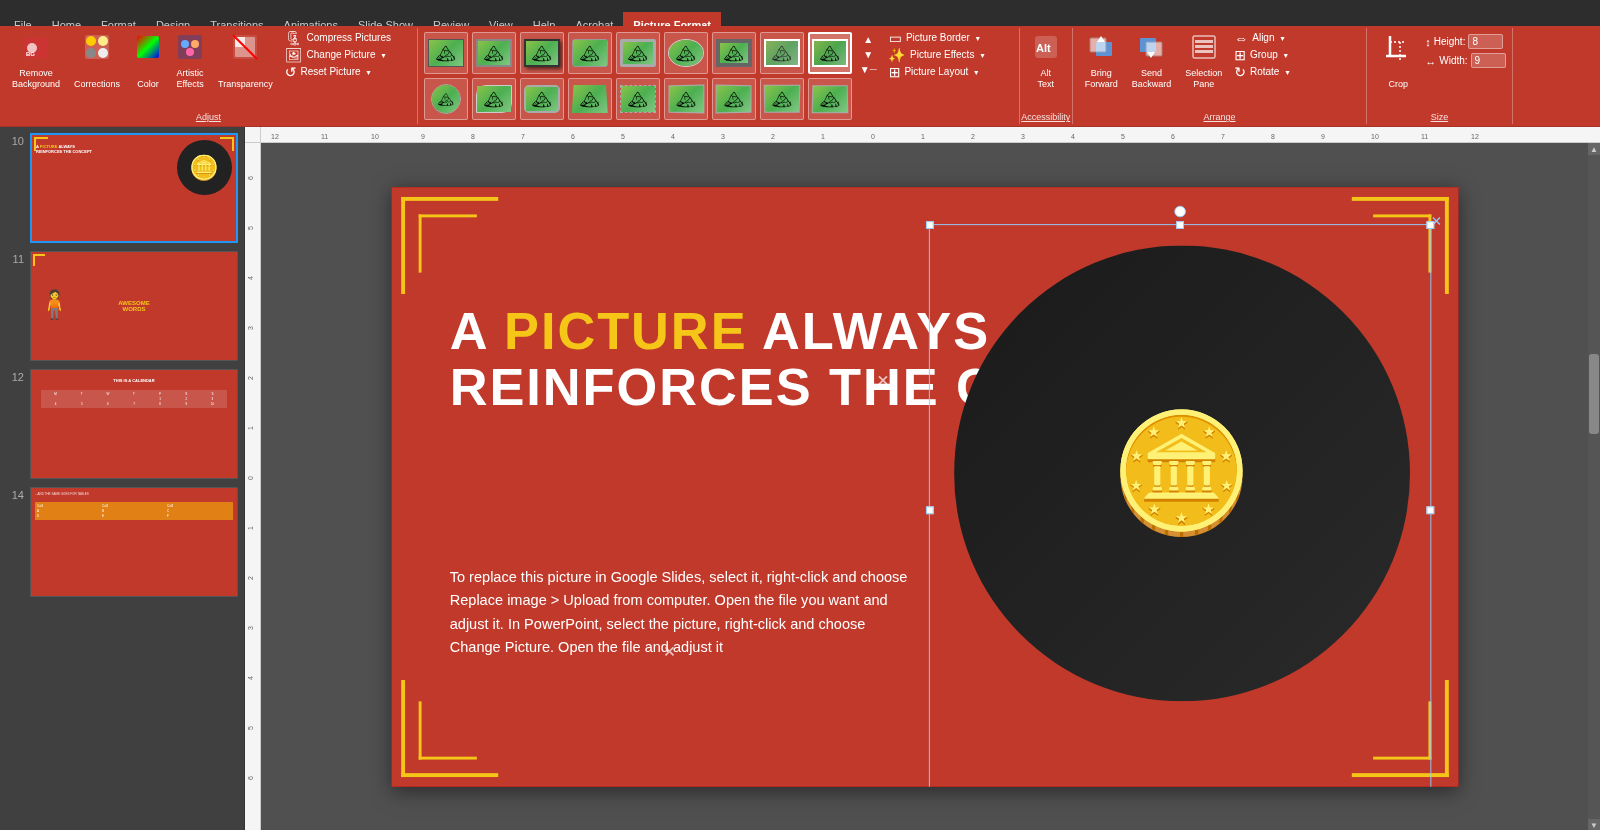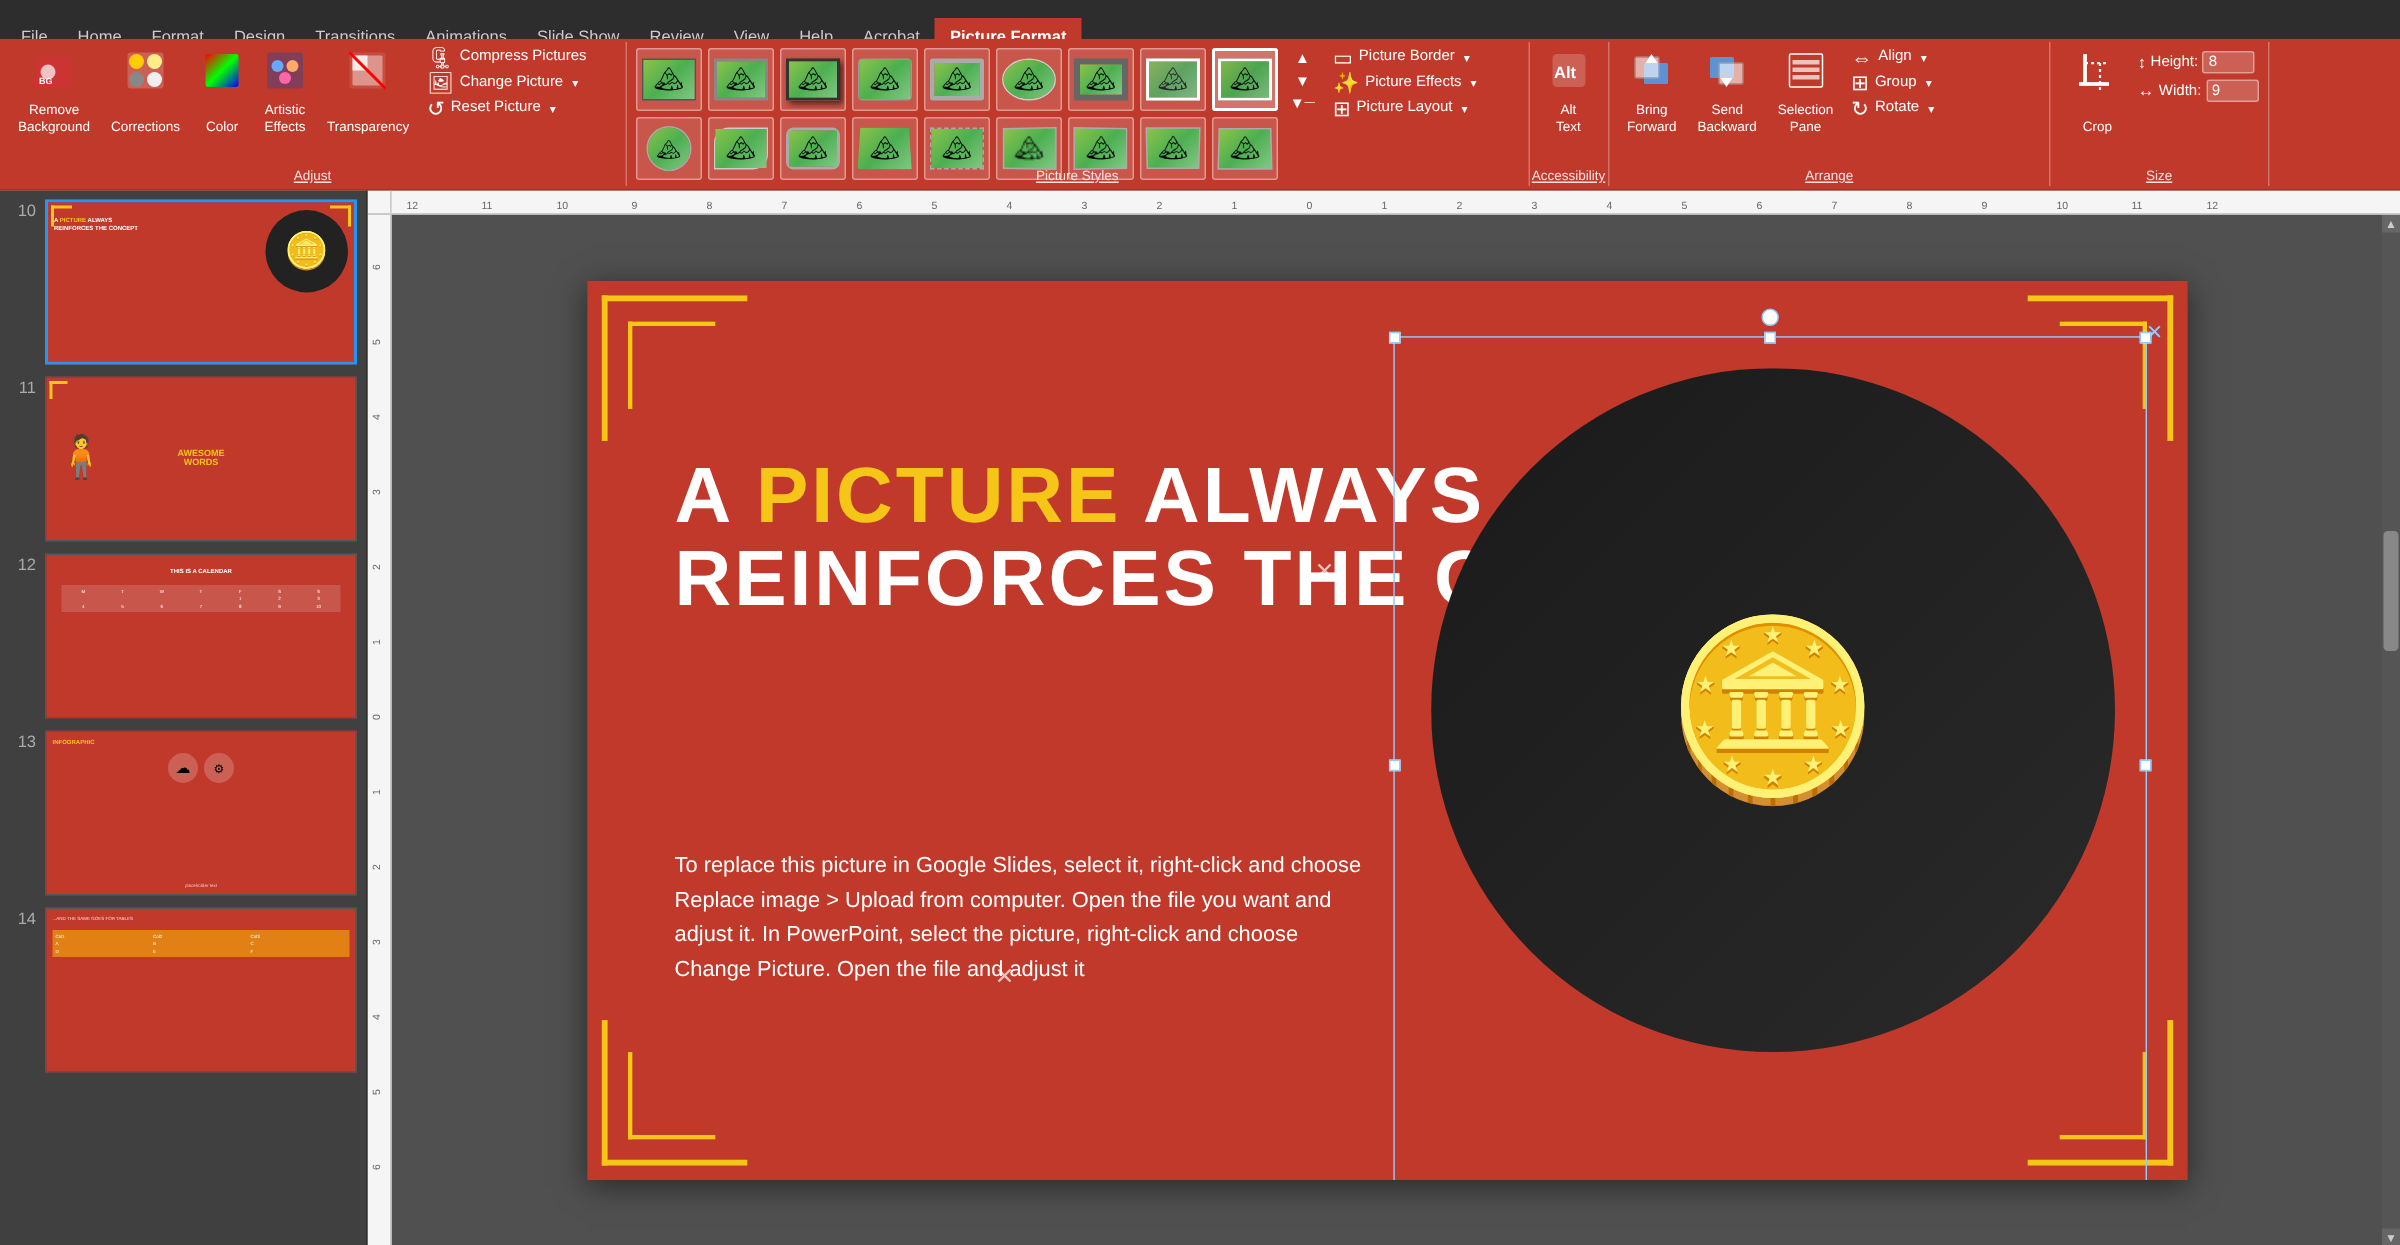--- a/index.html
+++ b/index.html
@@ -646,21 +646,20 @@
             <span class="label">Picture Effects</span>
             <span style="font-size:8px;margin-left:2px;">▾</span>
           </div>
           <div class="ribbon-btn small">
             <span class="icon">⊞</span>
             <span class="label">Picture Layout</span>
             <span style="font-size:8px;margin-left:2px;">▾</span>
           </div>
         </div>
       </div>
-      <span class="ribbon-group-label">Picture Styles</span>
     </div>
 
     <div class="ribbon-group" style="padding-bottom:14px;">
       <div class="ribbon-group-items" style="padding-bottom:14px;">
         <div class="ribbon-btn large">
           <div class="icon">
             <svg width="26" height="26" viewBox="0 0 26 26">
               <rect x="2" y="2" width="22" height="22" fill="white" opacity="0.2" rx="3"></rect>
               <text x="3" y="18" font-size="11" fill="white" font-weight="bold">Alt</text>
             </svg>
@@ -826,33 +825,20 @@
                 <span>7</span>
                 <span>8</span>
                 <span>9</span>
                 <span>10</span>
             </div>
           </div>
         </div>
       </div>
     </div>
 
-    <div class="slide-item">
-      <span class="slide-number">13</span>
-      <div class="slide-thumb">
-        <div style="position:absolute;inset:0;background:#c0392b;">
-          <div style="position:absolute;top:4px;left:4px;right:4px;font-size:4px;color:#f5c518;font-weight:bold;text-transform:uppercase;">INFOGRAPHIC</div>
-          <div style="position:absolute;top:14px;left:4px;right:4px;display:flex;gap:4px;justify-content:center;">
-            <div style="width:20px;height:20px;background:rgba(255,255,255,0.2);border-radius:50%;display:flex;align-items:center;justify-content:center;font-size:10px;">☁</div>
-            <div style="width:20px;height:20px;background:rgba(255,255,255,0.2);border-radius:50%;display:flex;align-items:center;justify-content:center;font-size:8px;">⚙</div>
-          </div>
-          <div style="position:absolute;bottom:4px;left:4px;right:4px;font-size:3px;color:rgba(255,255,255,0.7);text-align:center;">placeholder text</div>
-        </div>
-      </div>
-    </div>
 
     <div class="slide-item">
       <span class="slide-number">14</span>
       <div class="slide-thumb">
         <div style="position:absolute;inset:0;background:#c0392b;">
           <div style="position:absolute;top:4px;left:4px;right:4px;font-size:3px;color:rgba(255,255,255,0.8);text-transform:uppercase;">...AND THE SAME GOES FOR TABLES</div>
           <div style="position:absolute;top:14px;left:4px;right:4px;">
             <div style="background:rgba(255,200,0,0.5);padding:2px;font-size:3px;color:white;display:grid;grid-template-columns:1fr 1fr 1fr;gap:1px;">
               <span>Col1</span>
                 <span>Col2</span>

